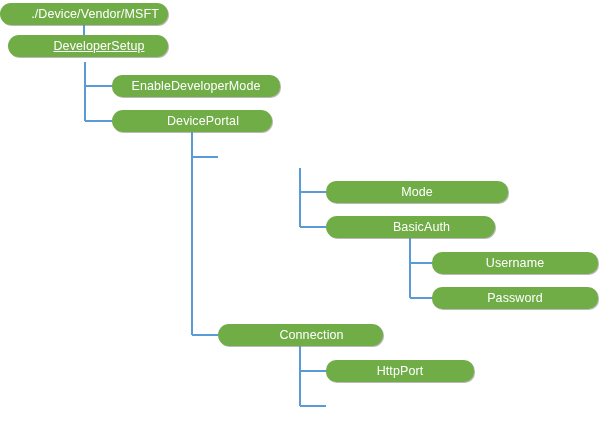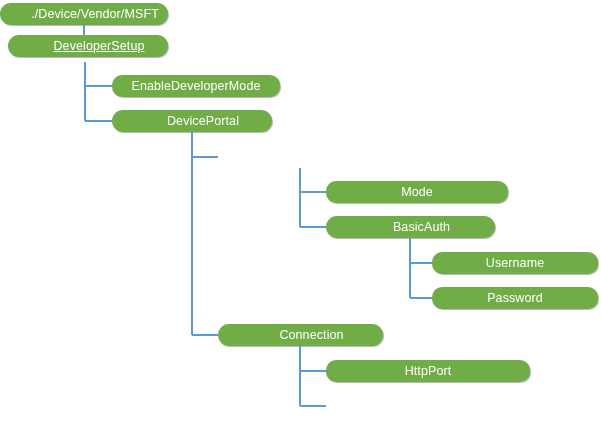--- a/index.html
+++ b/index.html
@@ -109,16 +109,16 @@
   <div class="node rect" style="left:326px; top:181px; width:182px;">Mode</div>
 
   <div class="node rounded" style="left:326px; top:216px; width:169px;">BasicAuth</div>
 
   <div class="node rect" style="left:432px; top:252px; width:166px;">Username</div>
 
   <div class="node rect" style="left:432px; top:287px; width:166px;">Password</div>
 
   <div class="node rounded" style="left:218px; top:324px; width:165px;">Connection</div>
 
-  <div class="node rect" style="left:326px; top:360px; width:204px;">HttpPort</div>
+  <div class="node rect" style="left:326px; top:360px; width:148px;">HttpPort</div>
 
 
 </div>
 
 </body></html>

